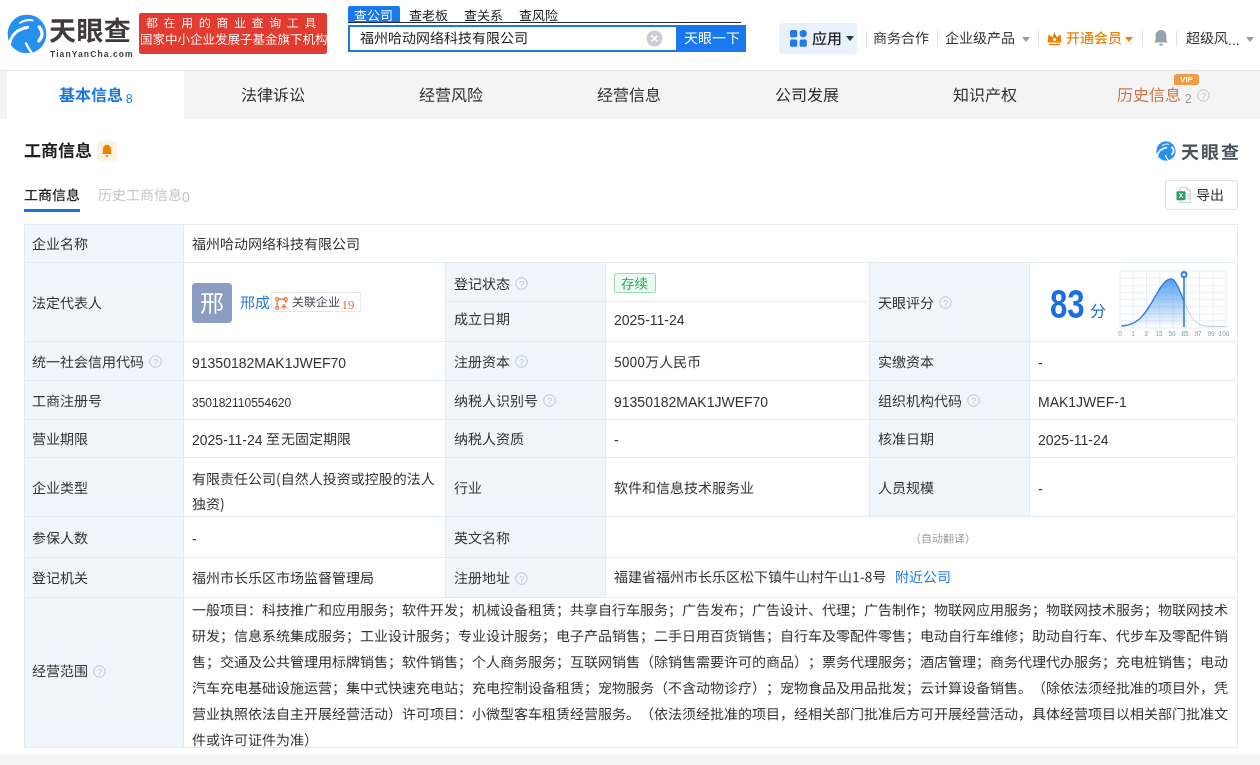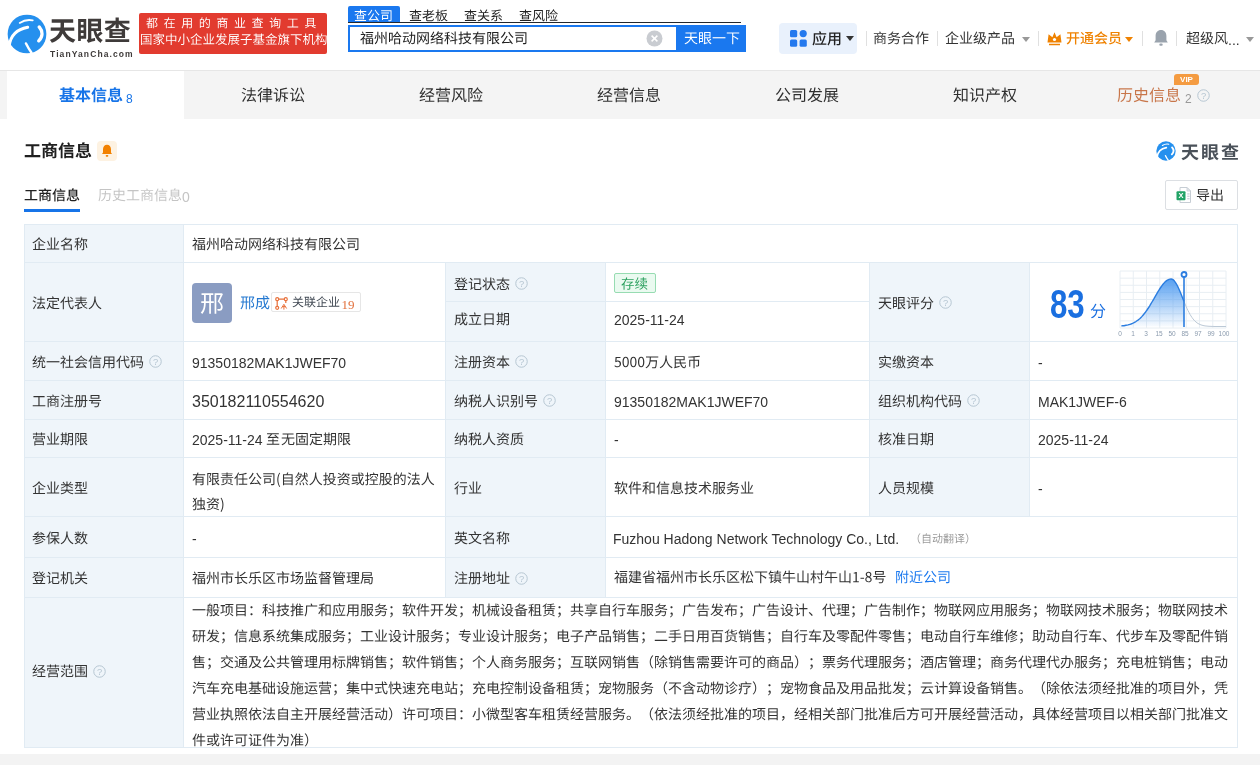--- a/index.html
+++ b/index.html
@@ -849,21 +849,21 @@
     <div style="position:absolute;left:1038px;top:353.7px;"><span style="font-family:'Liberation Sans',sans-serif;font-size:14px;color:#333333;font-weight:normal;letter-spacing:0px">-</span></div>
     <div style="position:absolute;left:32px;top:393.5px;">
       <svg width="70.0" height="17.5" style="display:block;overflow:visible;" fill="#333333">
         <use href="#g11" transform="translate(0.0,12.2) scale(0.056,-0.056)"></use>
         <use href="#g7" transform="translate(14.0,12.2) scale(0.056,-0.056)"></use>
         <use href="#g110" transform="translate(28.0,12.2) scale(0.056,-0.056)"></use>
         <use href="#g111" transform="translate(42.0,12.2) scale(0.056,-0.056)"></use>
         <use href="#g121" transform="translate(56.0,12.2) scale(0.056,-0.056)"></use>
       </svg>
     </div>
-    <div style="position:absolute;left:192px;top:392.7px;"><span style="font-family:'Liberation Sans',sans-serif;font-size:16px;color:#333333;font-weight:normal;letter-spacing:0px">350182110554620</span></div>
+    <div style="position:absolute;left:192px;top:392.7px;"><span style="font-family:'Liberation Sans',sans-serif;font-size:12px;color:#333333;font-weight:normal;letter-spacing:0px">350182110554620</span></div>
     <div style="position:absolute;left:454px;top:393.5px;">
       <svg width="84.0" height="17.5" style="display:block;overflow:visible;" fill="#333333">
         <use href="#g122" transform="translate(0.0,12.2) scale(0.056,-0.056)"></use>
         <use href="#g123" transform="translate(14.0,12.2) scale(0.056,-0.056)"></use>
         <use href="#g91" transform="translate(28.0,12.2) scale(0.056,-0.056)"></use>
         <use href="#g74" transform="translate(42.0,12.2) scale(0.056,-0.056)"></use>
         <use href="#g124" transform="translate(56.0,12.2) scale(0.056,-0.056)"></use>
         <use href="#g121" transform="translate(70.0,12.2) scale(0.056,-0.056)"></use>
       </svg>
     </div>
@@ -879,21 +879,21 @@
         <use href="#g25" transform="translate(28.0,12.2) scale(0.056,-0.056)"></use>
         <use href="#g26" transform="translate(42.0,12.2) scale(0.056,-0.056)"></use>
         <use href="#g89" transform="translate(56.0,12.2) scale(0.056,-0.056)"></use>
         <use href="#g109" transform="translate(70.0,12.2) scale(0.056,-0.056)"></use>
       </svg>
     </div>
     <svg style="position:absolute;left:967.0px;top:394.0px" width="13" height="13" viewBox="0 0 13 13">
       <circle cx="6.5" cy="6.5" r="5.75" fill="none" stroke="#b6c6d2" stroke-width="1"></circle>
       <text x="6.5" y="9.5" text-anchor="middle" font-family="Liberation Sans" font-size="9.36" fill="#b6c6d2">?</text>
     </svg>
-    <div style="position:absolute;left:1038px;top:392.7px;"><span style="font-family:'Liberation Sans',sans-serif;font-size:14px;color:#333333;font-weight:normal;letter-spacing:0px">MAK1JWEF-6</span></div>
+    <div style="position:absolute;left:1038px;top:392.7px;"><span style="font-family:'Liberation Sans',sans-serif;font-size:14px;color:#333333;font-weight:normal;letter-spacing:0px">MAK1JWEF-1</span></div>
     <div style="position:absolute;left:32px;top:432px;">
       <svg width="56.0" height="17.5" style="display:block;overflow:visible;" fill="#333333">
         <use href="#g70" transform="translate(0.0,12.2) scale(0.056,-0.056)"></use>
         <use href="#g8" transform="translate(14.0,12.2) scale(0.056,-0.056)"></use>
         <use href="#g103" transform="translate(28.0,12.2) scale(0.056,-0.056)"></use>
         <use href="#g44" transform="translate(42.0,12.2) scale(0.056,-0.056)"></use>
       </svg>
     </div>
     <div style="position:absolute;left:192px;top:431.2px;"><span style="font-family:'Liberation Sans',sans-serif;font-size:14px;color:#333333;font-weight:normal;letter-spacing:0px">2025-11-24</span></div>
     <div style="position:absolute;left:266px;top:432px;">
@@ -1005,21 +1005,20 @@
     </div>
     <div style="position:absolute;left:192px;top:529.7px;"><span style="font-family:'Liberation Sans',sans-serif;font-size:14px;color:#333333;font-weight:normal;letter-spacing:0px">-</span></div>
     <div style="position:absolute;left:454px;top:530.5px;">
       <svg width="56.0" height="17.5" style="display:block;overflow:visible;" fill="#333333">
         <use href="#g158" transform="translate(0.0,12.2) scale(0.056,-0.056)"></use>
         <use href="#g159" transform="translate(14.0,12.2) scale(0.056,-0.056)"></use>
         <use href="#g86" transform="translate(28.0,12.2) scale(0.056,-0.056)"></use>
         <use href="#g87" transform="translate(42.0,12.2) scale(0.056,-0.056)"></use>
       </svg>
     </div>
-    <div style="position:absolute;left:613px;top:529.7px;"><span style="font-family:'Liberation Sans',sans-serif;font-size:14px;color:#333333;font-weight:normal;letter-spacing:0px">Fuzhou Hadong Network Technology Co., Ltd.</span></div>
     <div style="position:absolute;left:910px;top:533px;">
       <svg width="66.0" height="13.8" style="display:block;overflow:visible;" fill="#999999">
         <use href="#g160" transform="translate(0.0,9.6) scale(0.044,-0.044)"></use>
         <use href="#g138" transform="translate(11.0,9.6) scale(0.044,-0.044)"></use>
         <use href="#g38" transform="translate(22.0,9.6) scale(0.044,-0.044)"></use>
         <use href="#g161" transform="translate(33.0,9.6) scale(0.044,-0.044)"></use>
         <use href="#g162" transform="translate(44.0,9.6) scale(0.044,-0.044)"></use>
         <use href="#g163" transform="translate(55.0,9.6) scale(0.044,-0.044)"></use>
       </svg>
     </div>

